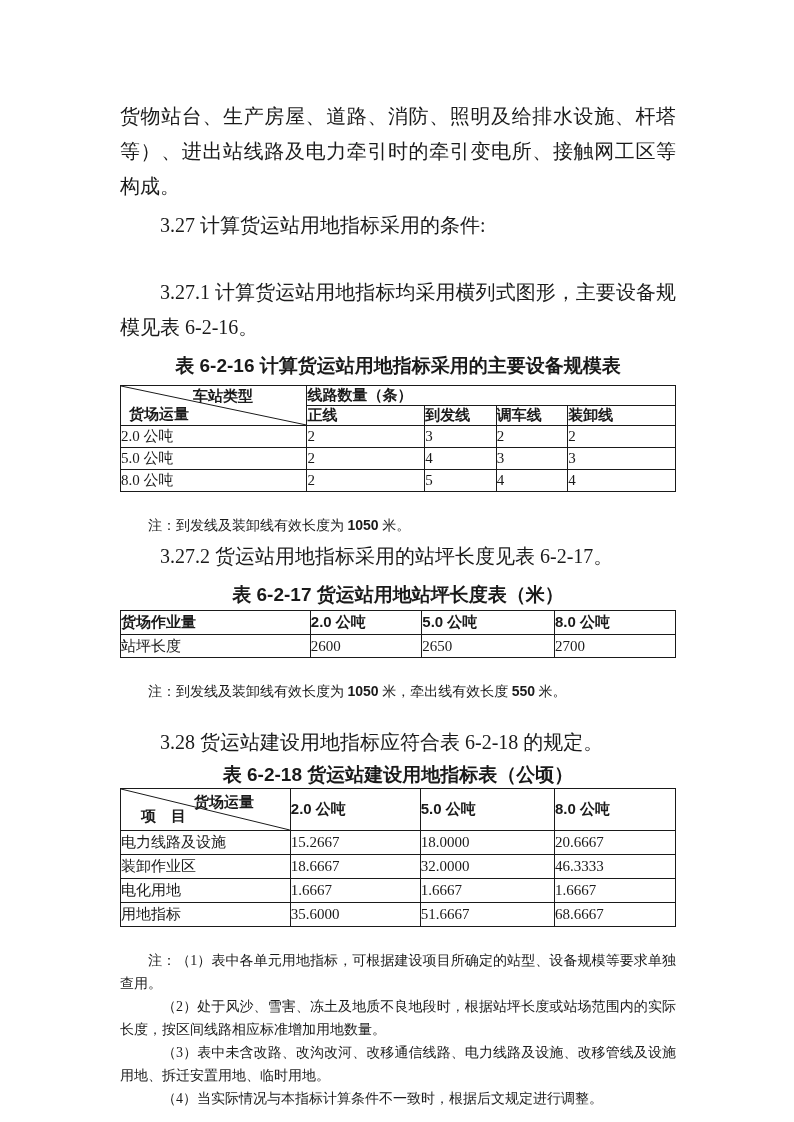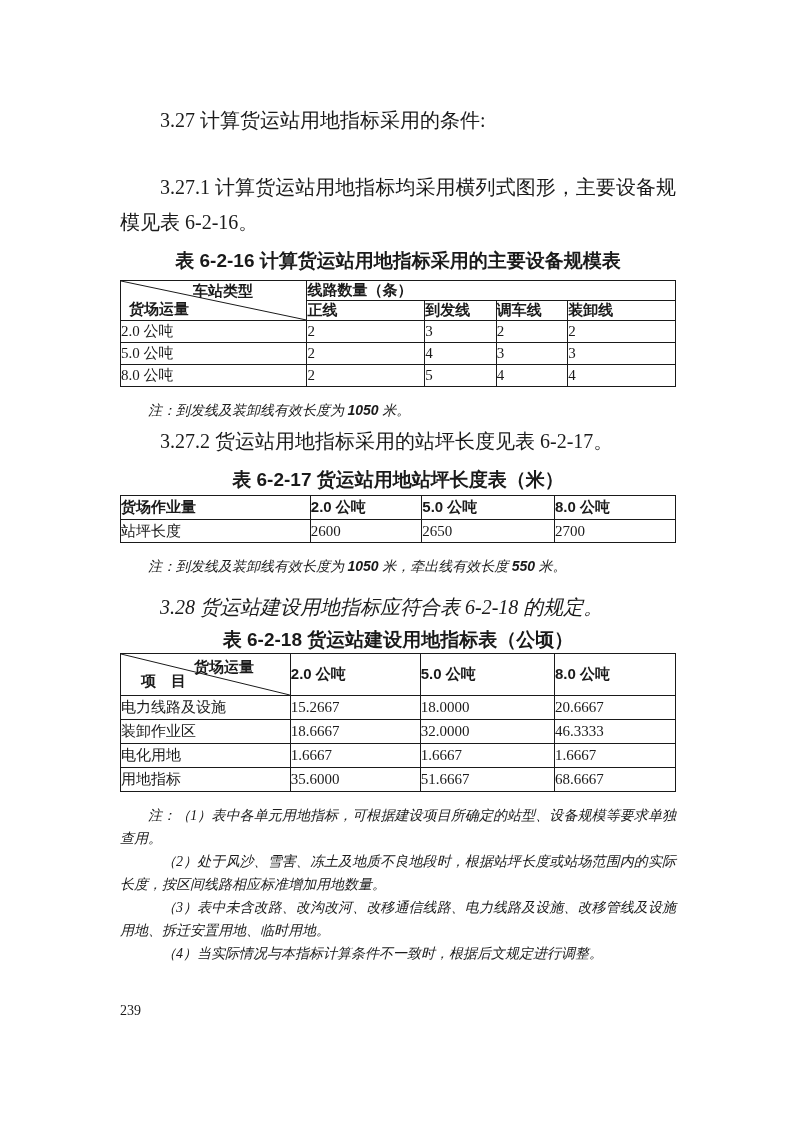--- a/index.html
+++ b/index.html
@@ -13,21 +13,21 @@
 
   p { margin: 0; }
   .body-text {
     font-size: 20px; line-height: 35px;
     text-align: justify;
   }
   .heading { text-indent: 2em; text-align: left; }
   .indent-2 { text-indent: 2em; margin-top: 32px; }
   .mt12 { margin-top: 4px; }
   .mt8  { margin-top: 8px; }
-  .mt6  { margin-top: 12px; font-style: italic; }
+  .mt6  { margin-top: 22px; }
   .mt2  { margin-top: 2px; }
 
   .tbl-title {
     font-family: "Liberation Sans", sans-serif;
     font-weight: bold; font-size: 19px; line-height: 26px;
     text-align: center;
   }
 
   table {
     border-collapse: collapse; width: 100%;
@@ -74,20 +74,21 @@
   .page-number {
     margin-top: 34px; text-align: left;
     font-size: 14px; line-height: 23px;
   }
 </style>
 </head>
 <body>
 
 <div class="page">
 
+  <p class="body-text">货物站台、生产房屋、道路、消防、照明及给排水设施、杆塔等）、进出站线路及电力牵引时的牵引变电所、接触网工区等构成。</p>
 
   <p class="body-text heading mt12">3.27 计算货运站用地指标采用的条件:</p>
 
   <p class="body-text indent-2">3.27.1 计算货运站用地指标均采用横列式图形，主要设备规模见表 6-2-16。</p>
 
   <div class="tbl-title mt8">表 6-2-16 计算货运站用地指标采用的主要设备规模表</div>
 
   <table class="t16">
     <colgroup>
       <col style="width:33.6%">

